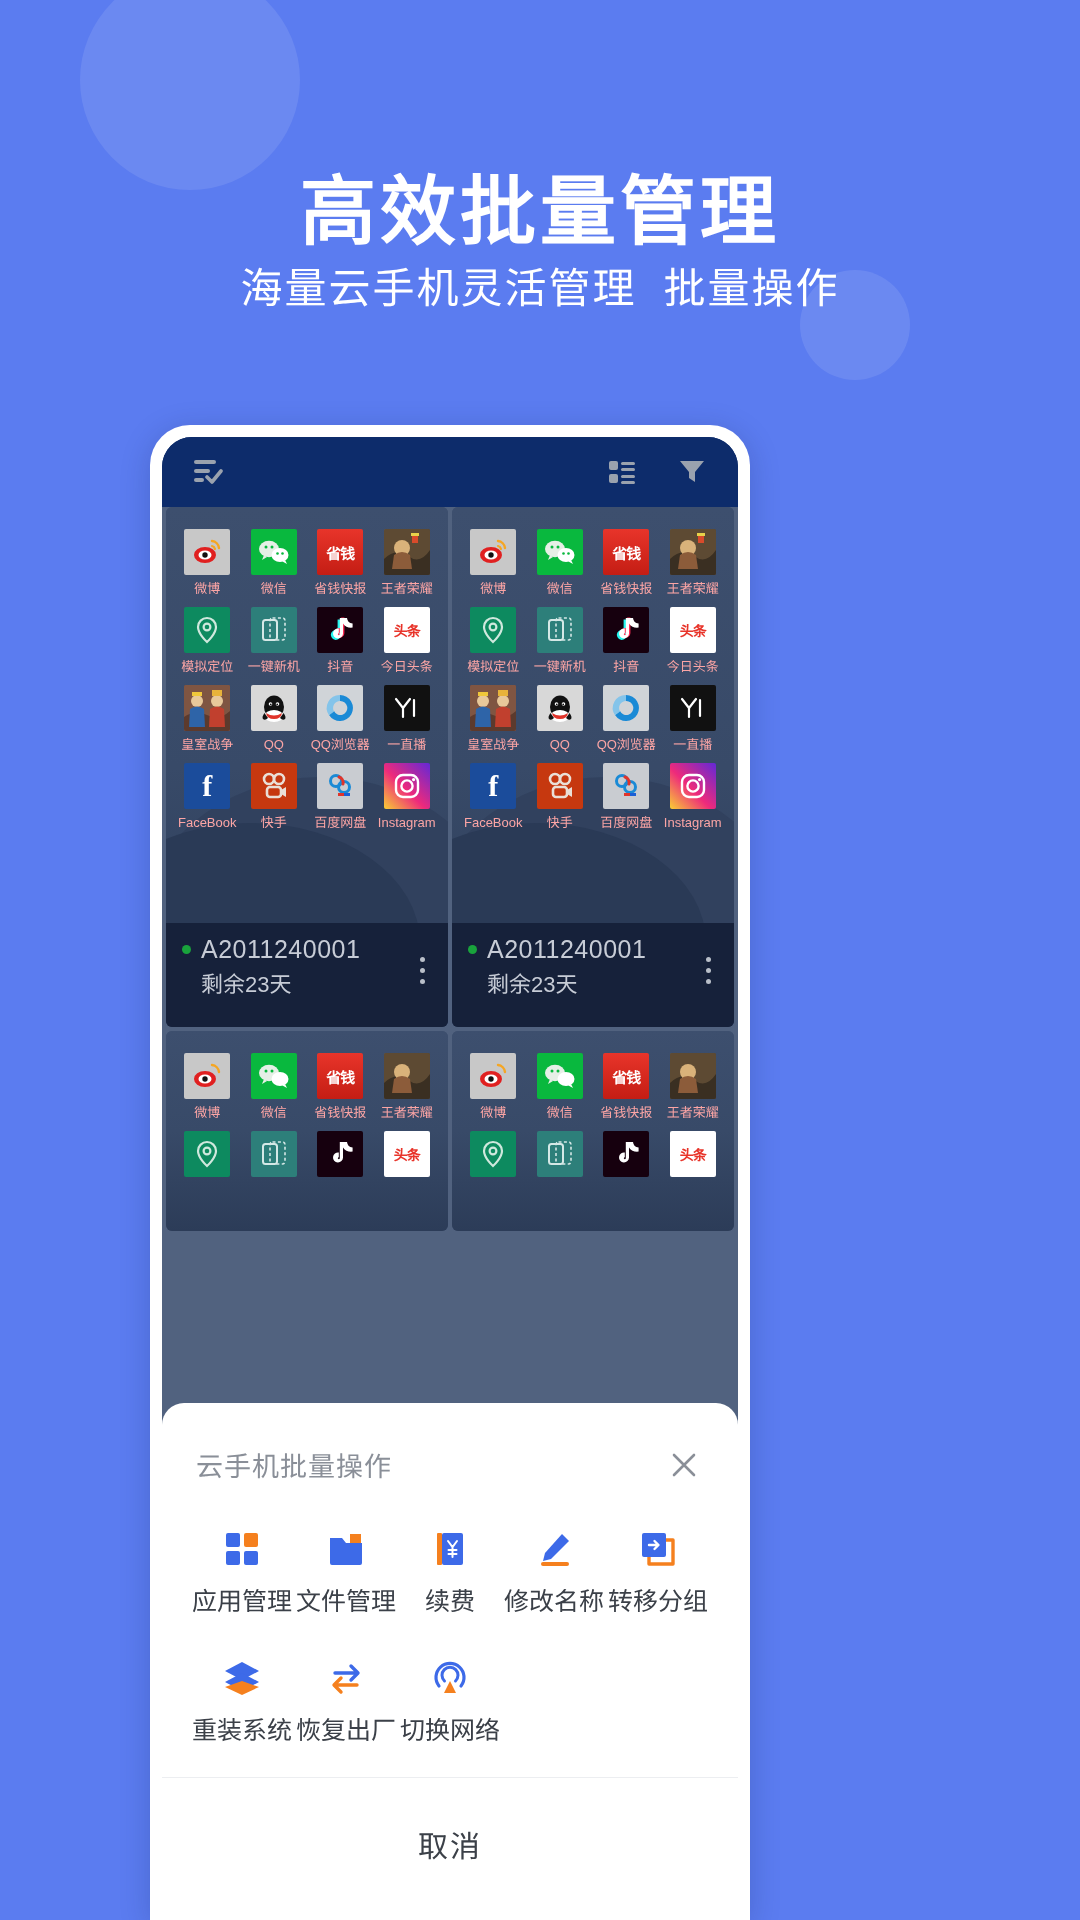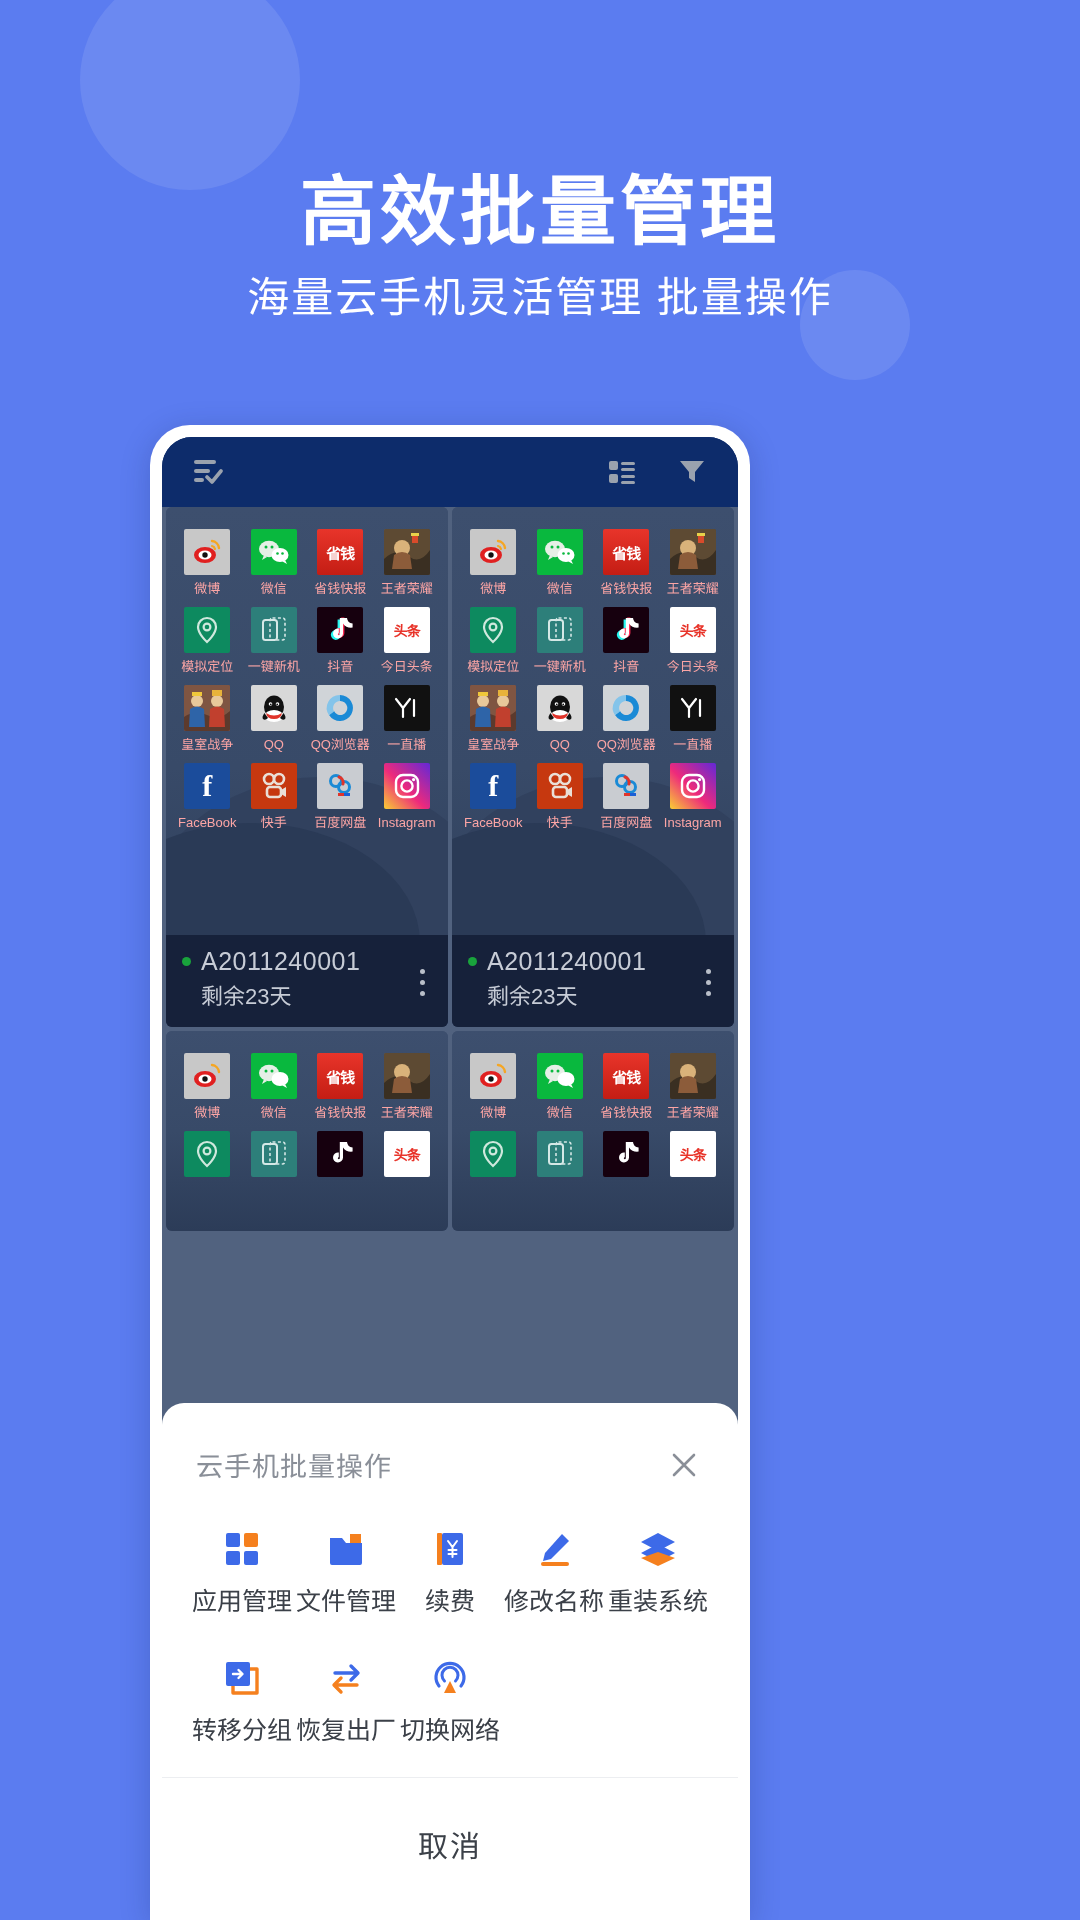--- a/index.html
+++ b/index.html
@@ -35,26 +35,27 @@
     text-align: center;
   }
   .headline {
     color: #ffffff;
     font-size: 76px;
     font-weight: bold;
     letter-spacing: 4px;
     line-height: 1.15;
   }
   .subheadline {
-    margin-top: 18px;
+    margin-top: 12px;
     color: #ffffff;
     font-size: 42px;
     font-weight: normal;
     letter-spacing: 2px;
     line-height: 1.2;
+    font-family: Liberation Mono, monospace;
   }
 
   
   .phone {
     position: absolute;
     left: 150px;
     top: 425px;
     width: 600px;
     height: 1495px;
     background: #ffffff;
@@ -176,21 +177,21 @@
   .ic-qqbrowser{ background: #d0d4d8; }
   .ic-yizhibo { background: #111111; }
   .ic-facebook{ background: #1b4c9b; color:#fff; font-size:30px; font-family:"Liberation Serif", serif; font-weight:bold;}
   .ic-kuaishou{ background: #c6380f; }
   .ic-baidu   { background: #c9ccd1; }
   .ic-instagram{ background: linear-gradient(45deg,#f9ce34,#ee2a7b 45%,#6228d7); }
 
   .device-footer {
     position: absolute;
     bottom: 0; left: 0; right: 0;
-    height: 92px;
+    height: 104px;
     background: #16213a;
     padding: 14px 16px;
   }
   .device-title-row {
     display: flex;
     align-items: center;
   }
   .status-dot {
     width: 9px; height: 9px;
     background: #19a33c;
@@ -905,37 +906,37 @@
               <path d="M27 4 L34 11 L16 29 L8 31 L10 23z" fill="#3d6ae8"></path>
               <rect x="6" y="32" width="28" height="4" rx="2" fill="#f5801e"></rect>
             </svg>
           </div>
           <div class="action-label">修改名称</div>
         </div>
 
         <div class="action">
           <div class="action-icon">
             <svg width="38" height="38" viewBox="0 0 38 38">
+              <path d="M10 10 h24 v24 h-24z" fill="none" stroke="#f5801e" stroke-width="3.4" stroke-linejoin="round"></path>
+              <rect x="3" y="3" width="24" height="24" rx="2" fill="#3d6ae8"></rect>
+              <path d="M10 15 h9 m-3.5 -4 l4 4 l-4 4" stroke="#ffffff" stroke-width="2.4" fill="none" stroke-linecap="round" stroke-linejoin="round"></path>
+            </svg>
+          </div>
+          <div class="action-label">转移分组</div>
+        </div>
+
+        <div class="action">
+          <div class="action-icon">
+            <svg width="38" height="38" viewBox="0 0 38 38">
               <path d="M19 3 L36 12 L19 21 L2 12z" fill="#3d6ae8"></path>
               <path d="M19 14 L36 23 L19 32 L2 23z" fill="#3d6ae8"></path>
               <path d="M19 22 L36 28 L19 36 L2 28z" fill="#f5801e"></path>
             </svg>
           </div>
           <div class="action-label">重装系统</div>
-        </div>
-
-        <div class="action">
-          <div class="action-icon">
-            <svg width="38" height="38" viewBox="0 0 38 38">
-              <path d="M10 10 h24 v24 h-24z" fill="none" stroke="#f5801e" stroke-width="3.4" stroke-linejoin="round"></path>
-              <rect x="3" y="3" width="24" height="24" rx="2" fill="#3d6ae8"></rect>
-              <path d="M10 15 h9 m-3.5 -4 l4 4 l-4 4" stroke="#ffffff" stroke-width="2.4" fill="none" stroke-linecap="round" stroke-linejoin="round"></path>
-            </svg>
-          </div>
-          <div class="action-label">转移分组</div>
         </div>
 
         <div class="action">
           <div class="action-icon">
             <svg width="38" height="38" viewBox="0 0 38 38">
               <path d="M8 14 h22 M24 7 l7 7 l-7 7" stroke="#3d6ae8" stroke-width="3.4" fill="none" stroke-linecap="round" stroke-linejoin="round"></path>
               <path d="M30 26 H8 M14 19 l-7 7 l7 7" stroke="#f5801e" stroke-width="3.4" fill="none" stroke-linecap="round" stroke-linejoin="round"></path>
             </svg>
           </div>
           <div class="action-label">恢复出厂</div>

